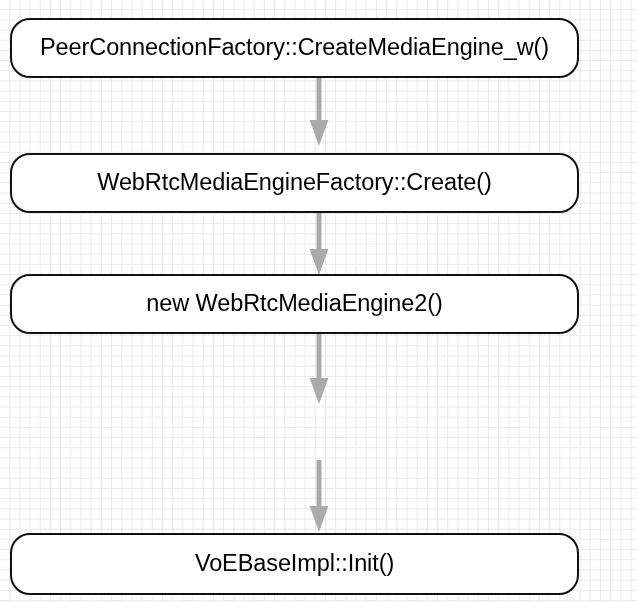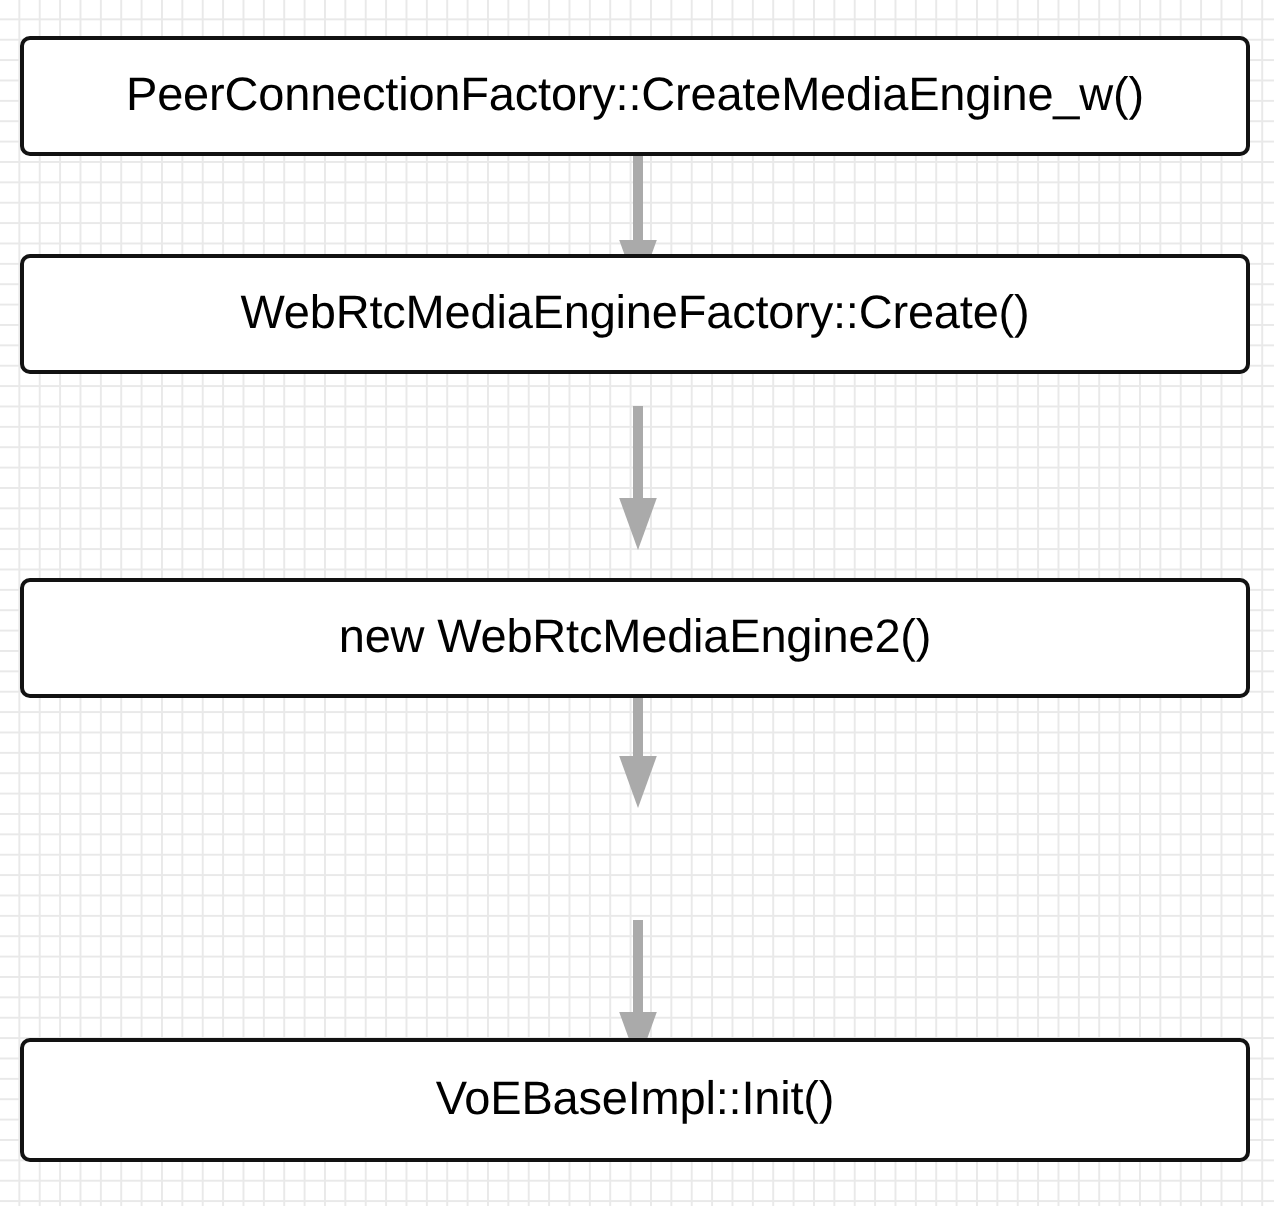--- a/index.html
+++ b/index.html
@@ -22,25 +22,25 @@
     background-image:
       linear-gradient(to right, #e9e9e9 1px, transparent 1px),
       linear-gradient(to bottom, #e9e9e9 1px, transparent 1px);
     background-size: 10.2px 10.2px;
     background-position: -1px -1px;
   }
 
   .node-box {
     position: absolute;
     left: 10px;
-    width: 615px;
+    width: 569px;
     box-sizing: border-box;
     background: #ffffff;
     border: 2px solid #121212;
-    border-radius: 5px;
+    border-radius: 20px;
     display: flex;
     align-items: center;
     justify-content: center;
     z-index: 3;
   }
 
   .node-label {
     font-size: 23.5px;
     line-height: 1;
     color: #000000;
@@ -48,24 +48,24 @@
     white-space: nowrap;
     font-weight: 400;
   }
 
   .edge-arrow {
     position: absolute;
     z-index: 1;
   }
 
   #node-0 { top: 18px;  height: 60px; }
-  #node-1 { top: 127px; height: 60px; }
-  #node-2 { top: 274px; height: 60px; margin-top: 15px; }
+  #node-1 { top: 153px; height: 60px; }
+  #node-2 { top: 274px; height: 60px; }
   #node-3 { top: 403px; height: 59px; }
-  #node-4 { top: 519px; height: 62px; }
+  #node-4 { top: 533px; height: 62px; }
 
   #edge-0 { left: 305px; top: 76px;  width: 28px; height: 71px; }
   #edge-1 { left: 305px; top: 203px; width: 28px; height: 73px; }
   #edge-2 { left: 305px; top: 332px; width: 28px; height: 73px; }
   #edge-3 { left: 305px; top: 460px; width: 28px; height: 73px; }
 </style>
 </head>
 <body>
 
 <div id="diagram-canvas">

